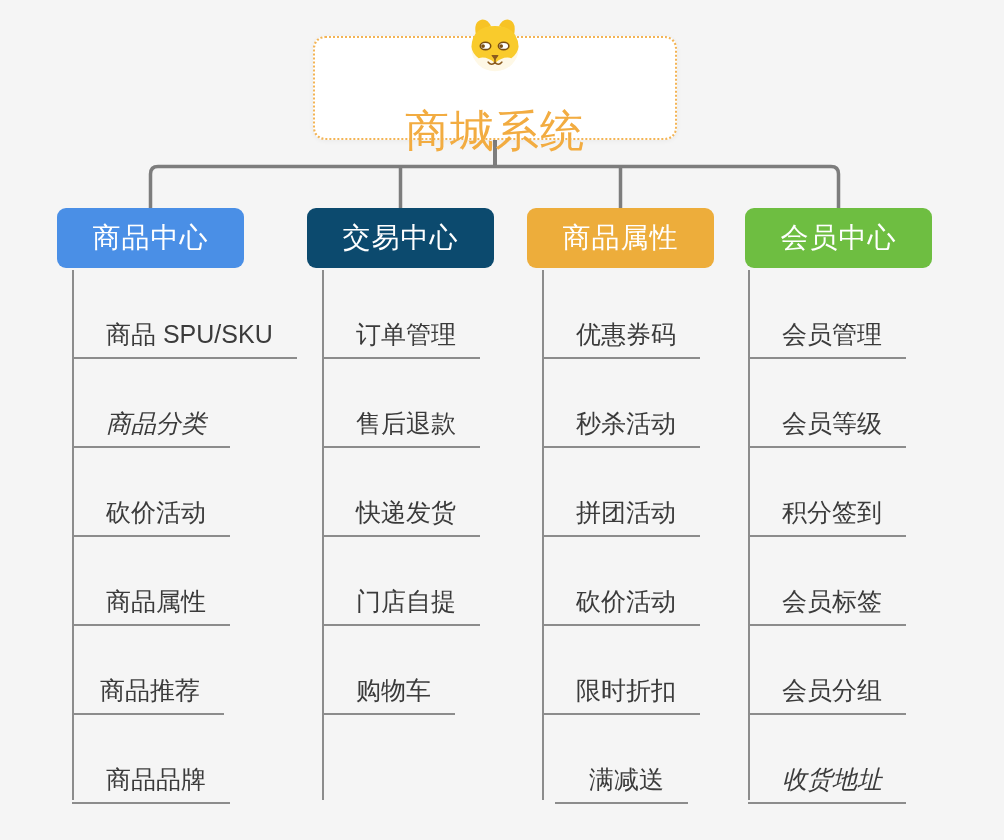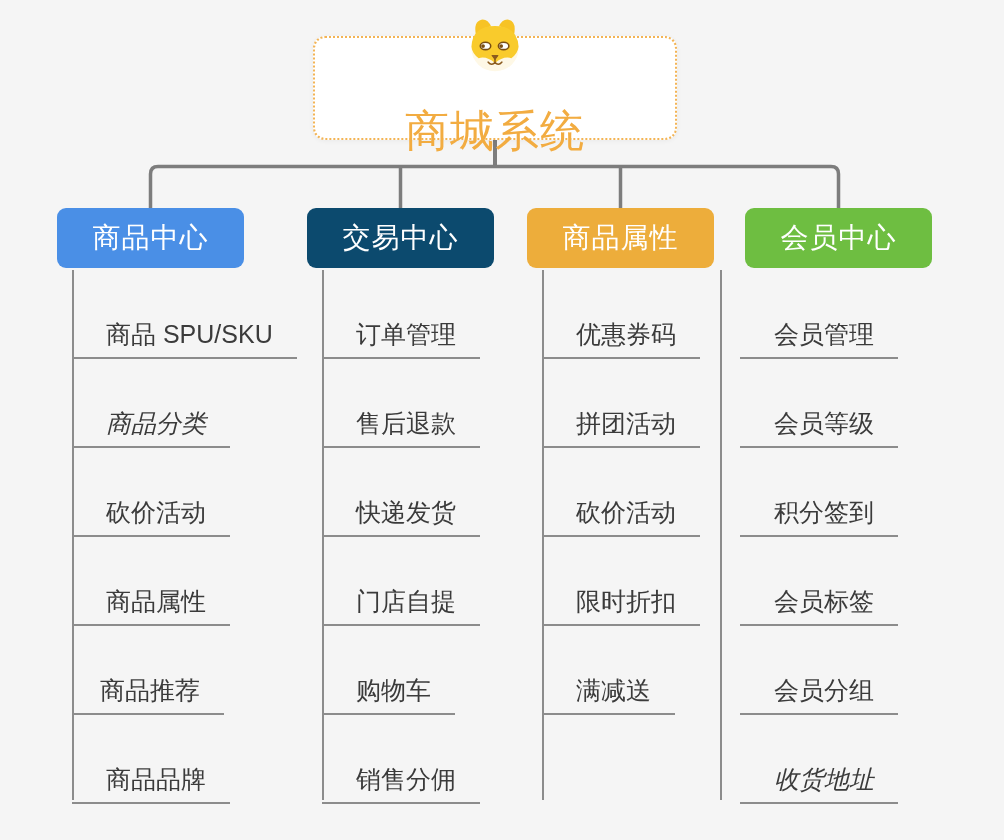--- a/index.html
+++ b/index.html
@@ -110,49 +110,49 @@
         </div>
         <div class="leaf-row">
           <span class="leaf-node" style="border-bottom-color: rgb(140, 140, 140);">快递发货</span>
         </div>
         <div class="leaf-row">
           <span class="leaf-node" style="border-bottom-color: rgb(140, 140, 140);">门店自提</span>
         </div>
         <div class="leaf-row">
           <span class="leaf-node" style="border-bottom-color: rgb(140, 140, 140);">购物车</span>
         </div>
-        <div class="leaf-row">
-          <span class="leaf-node" style="border-bottom-color: rgb(140, 140, 140);">销售分佣</span>
-        </div>
       </div>
       <div class="branch-box" style="left: 527px; background: rgb(237, 173, 59);">
         <span class="branch-label">商品属性</span>
       </div>
       <div class="leaf-column" style="left: 542px;">
         <div class="leaf-trunk" style="background: rgb(140, 140, 140);"></div>
         <div class="leaf-row">
           <span class="leaf-node" style="border-bottom-color: rgb(140, 140, 140);">优惠券码</span>
+        </div>
+        <div class="leaf-row">
+          <span class="leaf-node" style="border-bottom-color: rgb(140, 140, 140);">秒杀活动</span>
         </div>
         <div class="leaf-row">
           <span class="leaf-node" style="border-bottom-color: rgb(140, 140, 140);">拼团活动</span>
         </div>
         <div class="leaf-row">
           <span class="leaf-node" style="border-bottom-color: rgb(140, 140, 140);">砍价活动</span>
         </div>
         <div class="leaf-row">
           <span class="leaf-node" style="border-bottom-color: rgb(140, 140, 140);">限时折扣</span>
         </div>
         <div class="leaf-row">
-          <span class="leaf-node" style="border-bottom-color: rgb(140, 140, 140);">满减送</span>
+          <span class="leaf-node" style="border-bottom-color: rgb(140, 140, 140); margin-left: 13px;">满减送</span>
         </div>
       </div>
       <div class="branch-box" style="left: 745px; background: rgb(110, 190, 65);">
         <span class="branch-label">会员中心</span>
       </div>
-      <div class="leaf-column" style="left: 720px; padding-left: 20px;">
+      <div class="leaf-column" style="left: 748px;">
         <div class="leaf-trunk" style="background: rgb(140, 140, 140);"></div>
         <div class="leaf-row">
           <span class="leaf-node" style="border-bottom-color: rgb(140, 140, 140);">会员管理</span>
         </div>
         <div class="leaf-row">
           <span class="leaf-node" style="border-bottom-color: rgb(140, 140, 140);">会员等级</span>
         </div>
         <div class="leaf-row">
           <span class="leaf-node" style="border-bottom-color: rgb(140, 140, 140);">积分签到</span>
         </div>

